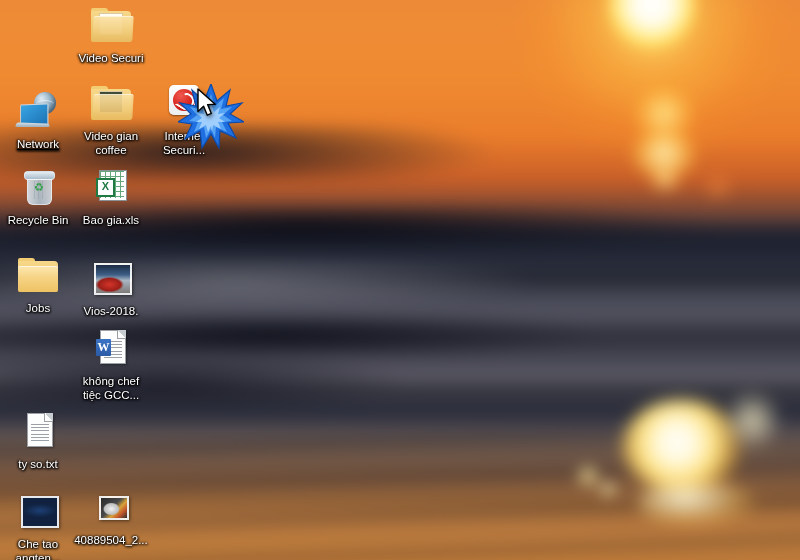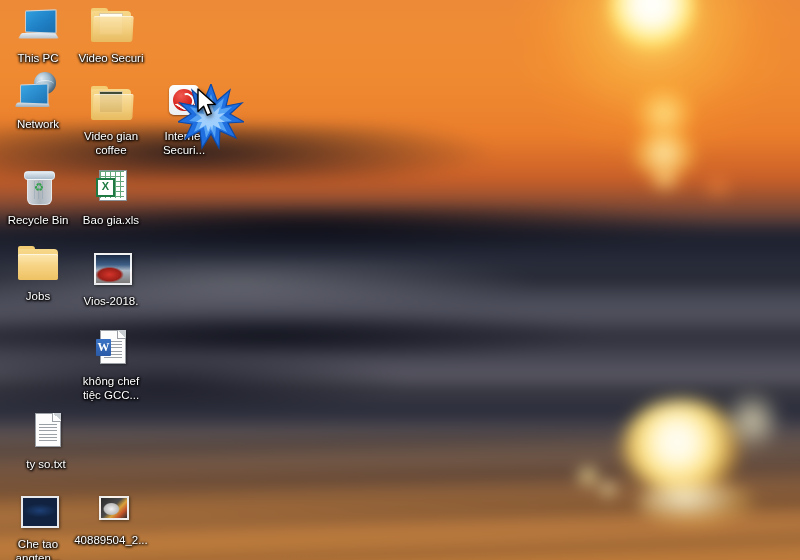--- a/index.html
+++ b/index.html
@@ -499,44 +499,35 @@
       <div class="sun-ref-3"></div>
       <div class="bokeh-a"></div>
       <div class="glare-big"></div>
       <div class="glare-small-a"></div>
       <div class="glare-small-b"></div>
       <div class="glare-tail"></div>
       <div class="glare-edge"></div>
     </div>
   </div>
 
-  <div class="icon" style="left:0px; top:2px;">
-    <div class="glyph">
-      <div class="art">
-        <div class="mon-base"></div>
-        <div class="mon-screen"></div>
-      </div>
-    </div>
-    <div class="label">This PC</div>
-  </div>
 
   <div class="icon" style="left:73px; top:2px;">
     <div class="glyph">
       <div class="art folder-open">
         <div class="folder-tab"></div>
         <div class="folder-back"></div>
         <div class="folder-inner"></div>
         <div class="folder-front" style="opacity:.92;"></div>
       </div>
     </div>
     <div class="label">Video Securi</div>
   </div>
 
 
-  <div class="icon" style="left:0px; top:68px;">
+  <div class="icon" style="left:0px; top:88px;text-decoration:underline;">
     <div class="glyph">
       <div class="art">
         <div class="net-globe"></div>
         <div class="net-base"></div>
         <div class="net-mon"></div>
       </div>
     </div>
     <div class="label">Network</div>
   </div>
 
@@ -579,32 +570,32 @@
     <div class="glyph">
       <div class="art">
         <div class="xls-page"></div>
         <div class="xls-grid"></div>
         <div class="xls-badge">X</div>
       </div>
     </div>
     <div class="label">Bao gia.xls</div>
   </div>
 
-  <div class="icon" style="left:0px; top:240px;text-align:center;">
+  <div class="icon" style="left:0px; top:252px;text-align:center;">
     <div class="glyph">
       <div class="art">
         <div class="folder-tab"></div>
         <div class="folder-back"></div>
         <div class="folder-front"></div>
       </div>
     </div>
     <div class="label">Jobs</div>
   </div>
 
-  <div class="icon" style="left:73px; top:245px;">
+  <div class="icon" style="left:73px; top:255px;">
     <div class="glyph">
       <div class="art">
         <div class="thumb thumb-car"></div>
       </div>
     </div>
     <div class="label">Vios-2018.</div>
   </div>
 
   <div class="icon" style="left:73px; top:325px;">
     <div class="glyph">
@@ -612,21 +603,21 @@
         <div class="doc-page">
           <div class="doc-fold"></div>
           <div class="doc-lines"></div>
         </div>
         <div class="word-badge">W</div>
       </div>
     </div>
     <div class="label">không chef tiệc GCC...</div>
   </div>
 
-  <div class="icon" style="left:0px; top:408px;margin-left:8px;">
+  <div class="icon" style="left:0px; top:408px;">
     <div class="glyph">
       <div class="art">
         <div class="doc-page">
           <div class="doc-fold"></div>
           <div class="doc-lines"></div>
         </div>
       </div>
     </div>
     <div class="label">ty so.txt</div>
   </div>

